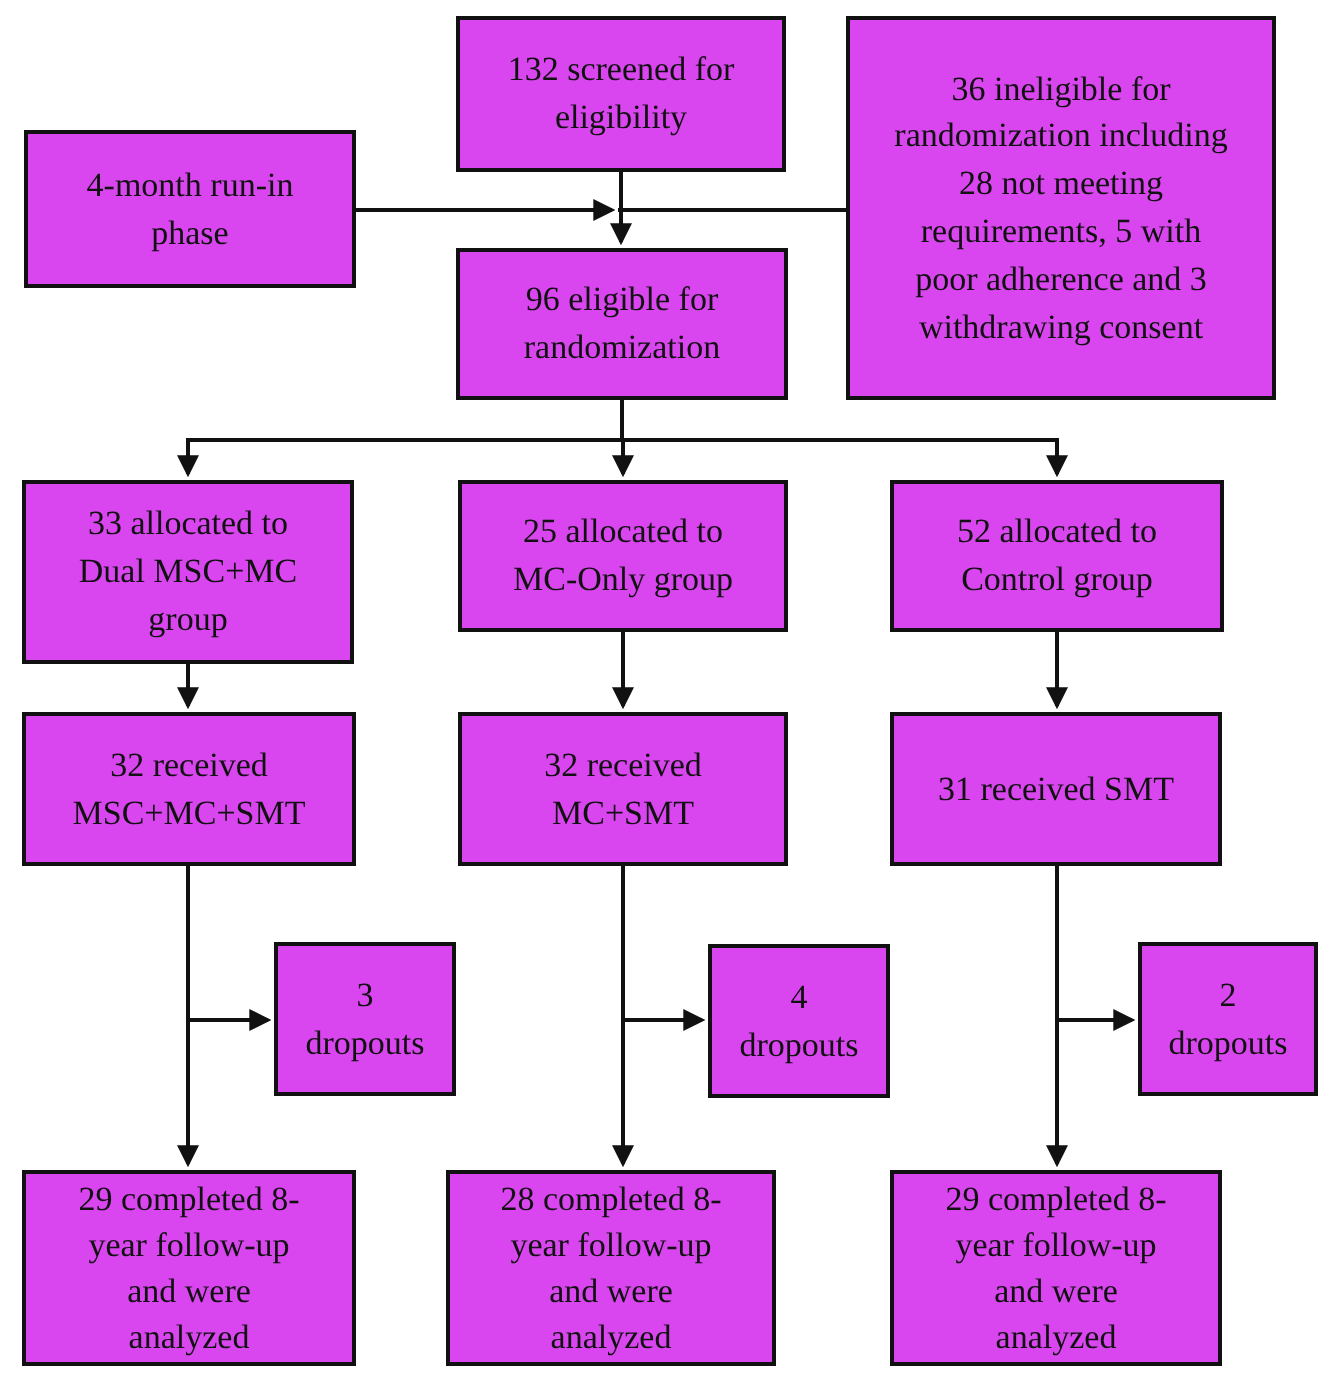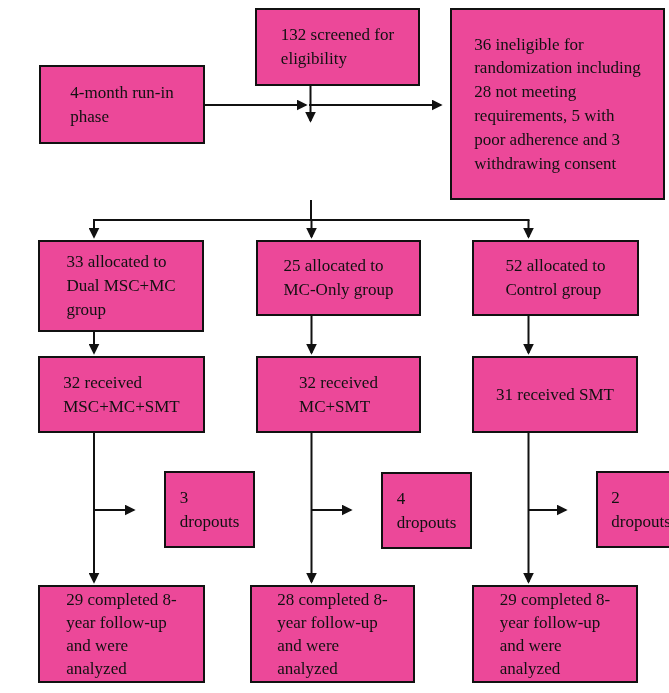--- a/index.html
+++ b/index.html
@@ -18,31 +18,31 @@
   }
   .wires {
     position: absolute;
     left: 0;
     top: 0;
     z-index: 0;
   }
   .node {
     position: absolute;
     box-sizing: border-box;
-    background: #ec4899;
+    background: #d946ef;
     border: 2px solid #111111;
     display: flex;
     align-items: center;
     justify-content: center;
+    text-align: center;
     white-space: pre-line;
     font-size: 17px;
     line-height: 1.4;
     padding: 0 3px;
     z-index: 1;
-    margin-left: 27px;
   }
   .node.tight { line-height: 1.36; }
 </style>
 </head>
 <body>
 
 <div class="canvas">
 
   <svg class="wires" width="669" height="693" viewBox="0 0 669 693">
     <defs>
@@ -74,20 +74,22 @@
   <div class="node" style="left:228px; top:8px;   width:165px; height:78px;">132 screened for
 eligibility</div>
   <div class="node" style="left:423px; top:8px;   width:215px; height:192px;">36 ineligible for
 randomization including
 28 not meeting
 requirements, 5 with
 poor adherence and 3
 withdrawing consent</div>
   <div class="node" style="left:12px;  top:65px;  width:166px; height:79px;">4-month run-in
 phase</div>
+  <div class="node" style="left:228px; top:124px; width:166px; height:76px;">96 eligible for
+randomization</div>
 
   <div class="node" style="left:11px;  top:240px; width:166px; height:92px;">33 allocated to
 Dual MSC+MC
 group</div>
   <div class="node" style="left:229px; top:240px; width:165px; height:76px;">25 allocated to
 MC-Only group</div>
   <div class="node" style="left:445px; top:240px; width:167px; height:76px;">52 allocated to
 Control group</div>
 
   <div class="node" style="left:11px;  top:356px; width:167px; height:77px;">32 received

